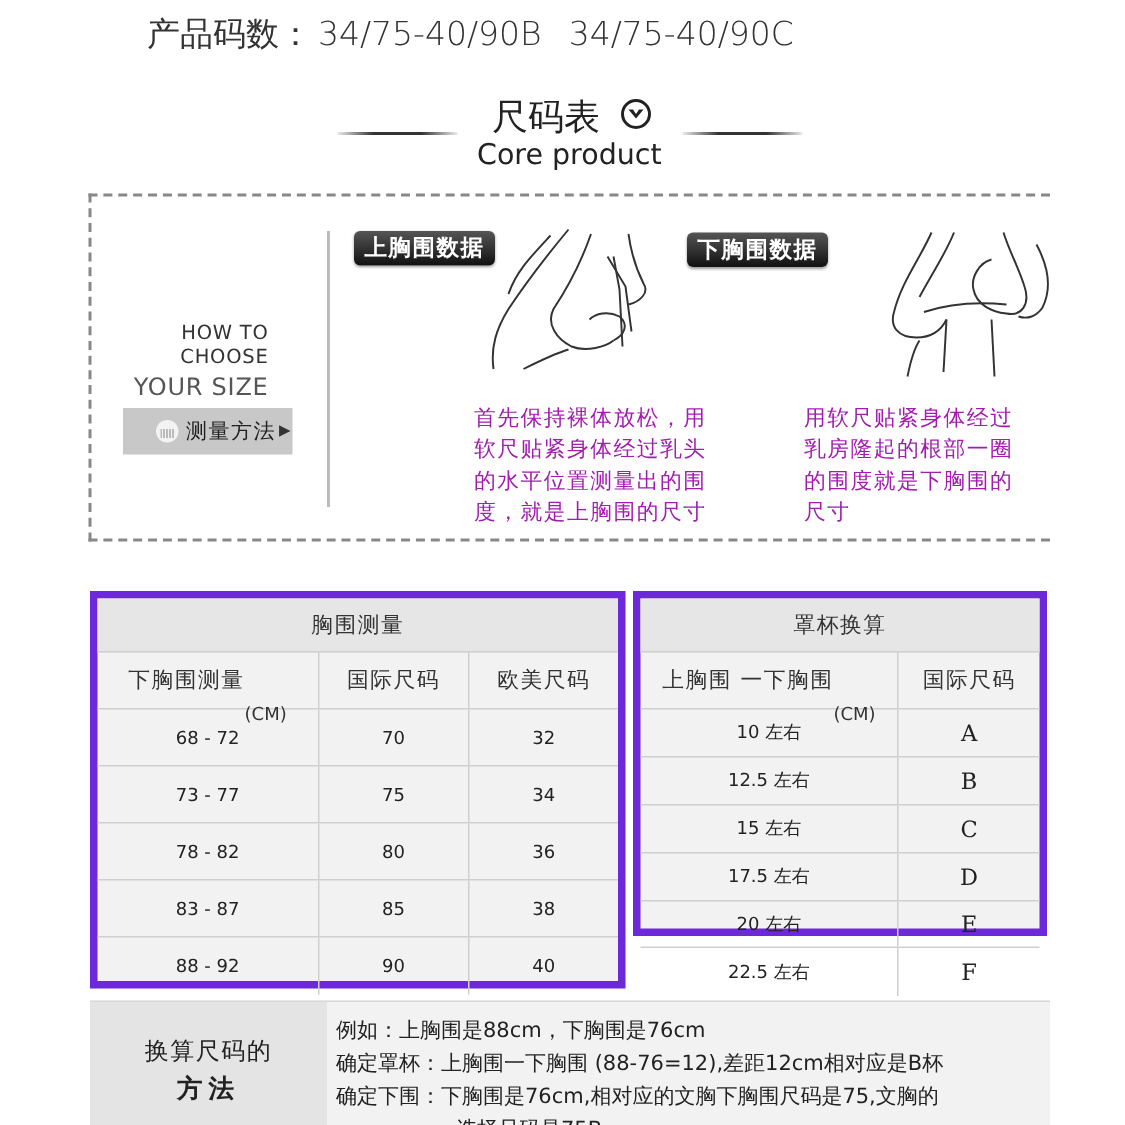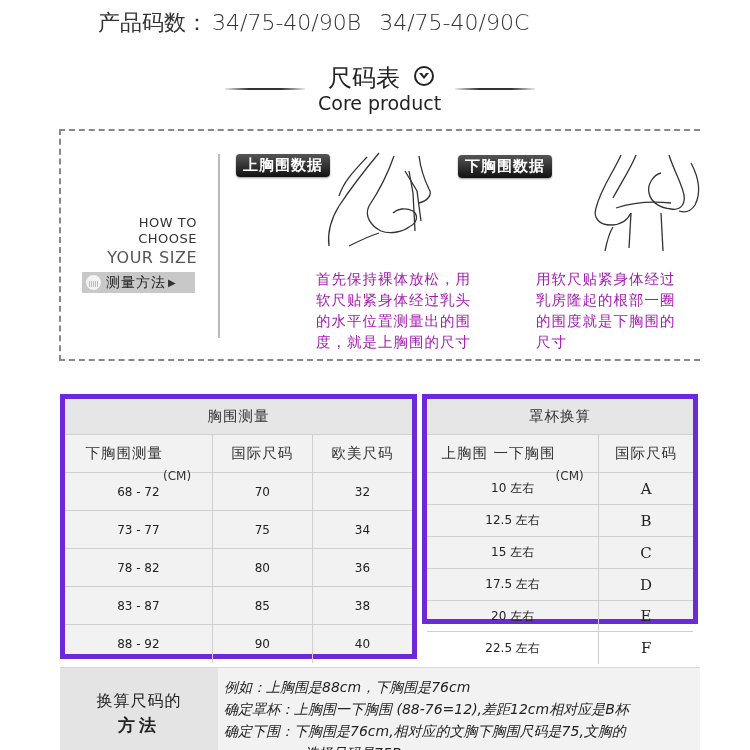--- a/index.html
+++ b/index.html
@@ -35,29 +35,29 @@
     }
 
     .howto-box {
       position: absolute; left: 59px; top: 129px; width: 641px; height: 232px;
       border-top: 2px dashed #888; border-bottom: 2px dashed #888; border-left: 2px dashed #888;
     }
     .howto-left {
       position: absolute; left: 0; top: 0; width: 160px; height: 100%;
     }
     .howto-left .t1, .howto-left .t2, .howto-left .t3 {
-      position: absolute; right: 24px; text-align: right; white-space: nowrap;
+      position: absolute; right: 42px; text-align: right; white-space: nowrap;
       font-family: "DejaVu Sans", sans-serif;
     }
     .howto-left .t1 { top: 84px; font-size: 13px; color: #333; letter-spacing: 0.5px; }
     .howto-left .t2 { top: 100px; font-size: 13px; color: #333; letter-spacing: 0.5px; }
     .howto-left .t3 { top: 117px; font-size: 16px; color: #555; letter-spacing: 0.5px; }
     .measure-btn {
-      position: absolute; left: 21px; top: 141px; width: 113px; height: 21px;
-      background: #c8c8c8; display: flex; align-items: center; padding-left: 4px;
+      position: absolute; left: 21px; top: 141px; width: 113px; height: 31px;
+      background: #c8c8c8; display: flex; align-items: center; padding-left: 22px;
     }
     .measure-btn .ico {
       width: 15px; height: 15px; border-radius: 50%; background: #f3f3f3; margin-right: 5px;
       position: relative; overflow: hidden;
     }
     .measure-btn .ico::after {
       content: ""; position: absolute; left: 3px; bottom: 3px; width: 9px; height: 6px;
       background: repeating-linear-gradient(90deg, #bbb 0 1px, transparent 1px 2px);
     }
     .measure-btn .lbl { font-size: 14px; color: #222; letter-spacing: 1px; }
@@ -115,21 +115,21 @@
     }
     .method .label {
       position: absolute; left: 0; top: 0; width: 158px; height: 100%;
       background: #e4e4e4; display: flex; flex-direction: column; align-items: center; justify-content: center;
       padding-top: 10px;
     }
     .method .label .l1 { font-size: 16px; color: #222; letter-spacing: 1px; }
     .method .label .l2 { font-size: 17px; color: #222; font-weight: bold; letter-spacing: 4px; margin-top: 2px; }
     .method .body { position: absolute; left: 164px; top: 8px; width: 480px; }
     .method .body .ln {
-      font-size: 14px; line-height: 22px; color: #222; white-space: nowrap; font-style: italic;
+      font-size: 14px; line-height: 22px; color: #222; white-space: nowrap;
     }
     .method .body .ln.indent { padding-left: 80px; }
   </style>
 </head>
 <body>
 
 <div class="product-codes">
   <span>产品码数：</span><span>34/75-40/90B</span>&nbsp;&nbsp;<span>34/75-40/90C</span>
 </div>
 

